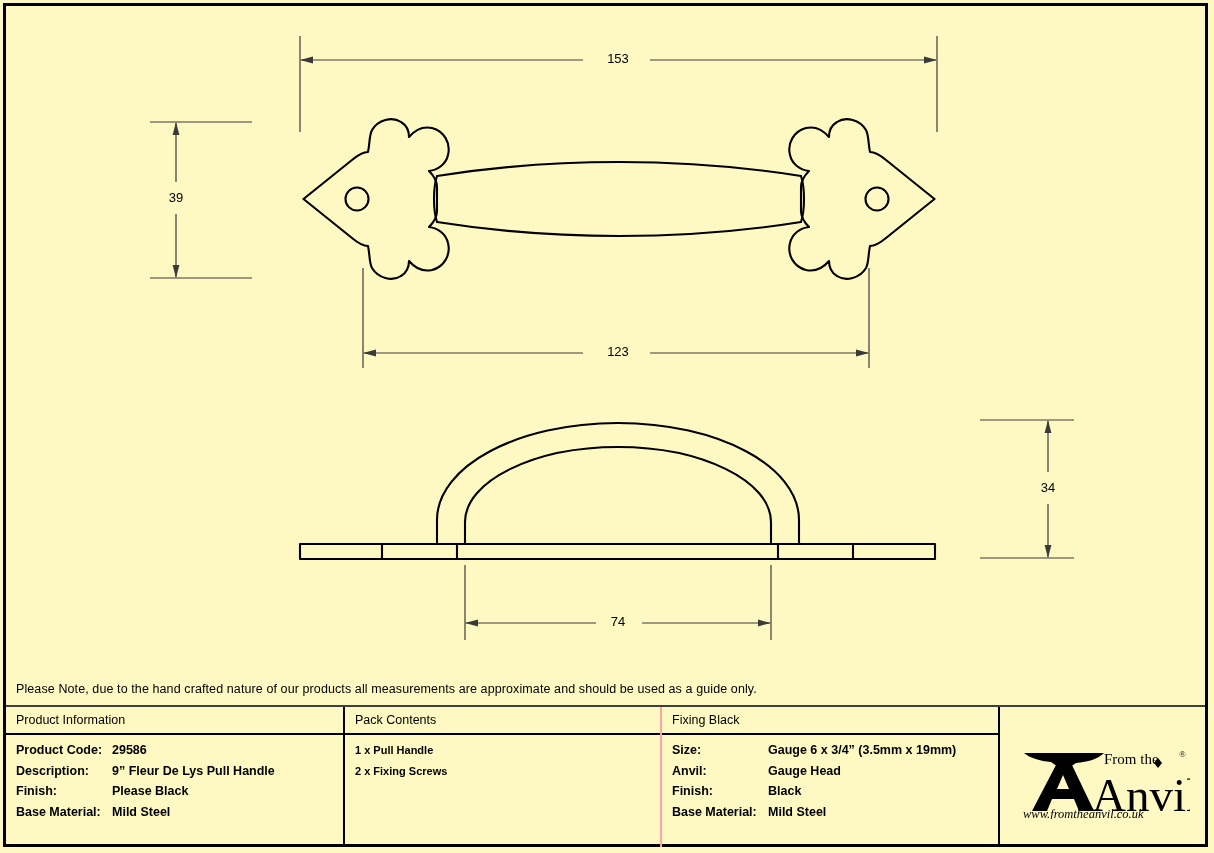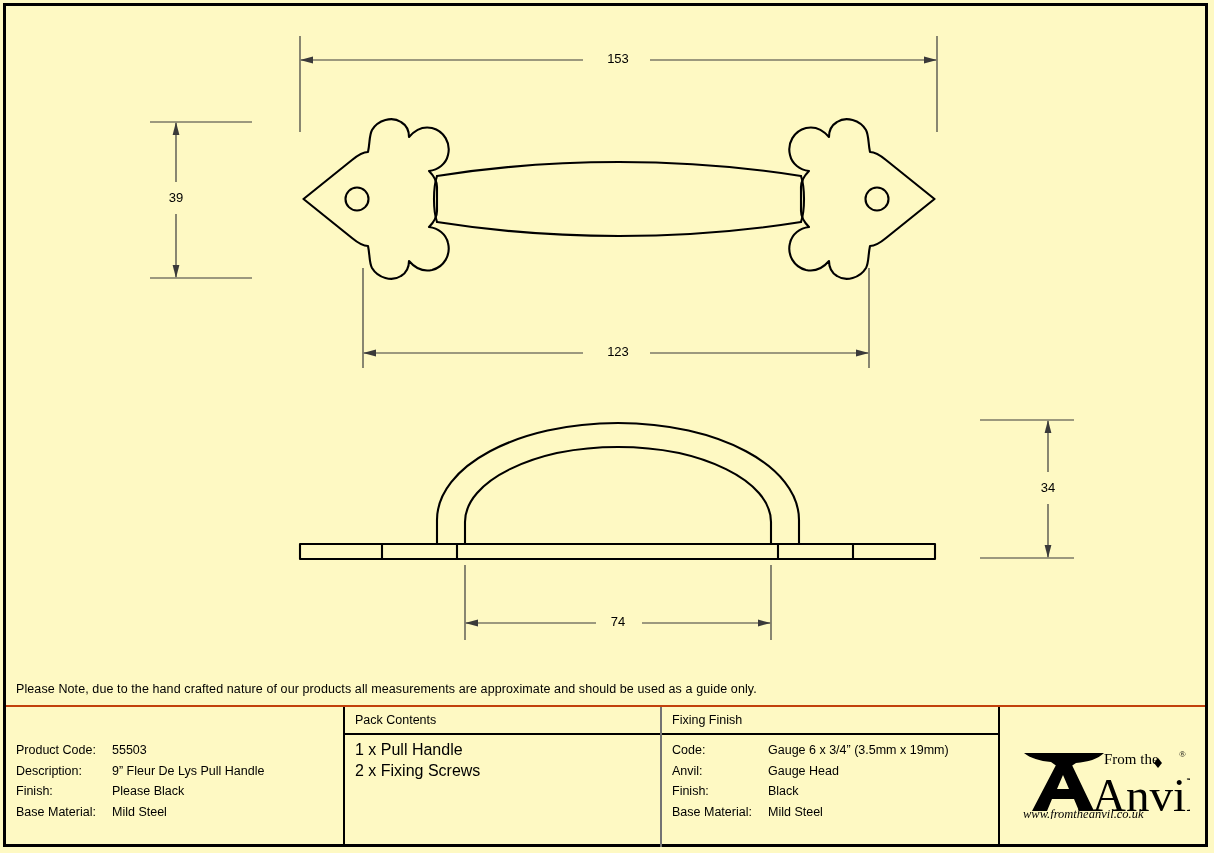--- a/index.html
+++ b/index.html
@@ -2,35 +2,35 @@
 <html><head>
 <meta charset="utf-8">
 <style>
   html,body{margin:0;padding:0;background:#ffffff;}
   body{width:1214px;height:853px;font-family:"Liberation Sans",sans-serif;color:#000;}
   #page{position:relative;width:1214px;height:853px;overflow:hidden;background:#fef9c3;}
   #frame{position:absolute;left:3px;top:3px;width:1205px;height:844px;border:3px solid #000;box-sizing:border-box;}
   svg.layer{position:absolute;left:0;top:0;width:1214px;height:853px;}
   .dimtext{font-family:"Liberation Sans",sans-serif;font-size:13px;fill:#000;text-anchor:middle;dominant-baseline:middle;}
   .tbl{position:absolute;left:6px;top:676px;width:1199px;height:171px;}
-  .noterow{position:absolute;left:0;top:0;width:1199px;height:31px;border-bottom:2px solid #c2410c;box-sizing:border-box;}
+  .noterow{position:absolute;left:0;top:0;width:1199px;height:31px;border-bottom:2px solid #404040;box-sizing:border-box;}
   .notetext{position:absolute;left:10px;top:6px;font-size:12.5px;letter-spacing:0.1px;}
   .colsrow{position:absolute;left:0;top:31px;width:1199px;height:140px;}
   .col{position:absolute;top:0;height:140px;box-sizing:border-box;}
   .col.c1{left:0;width:339px;border-right:2px solid #000;}
-  .col.c2{left:339px;width:317px;border-right:2px solid #737373;}
+  .col.c2{left:339px;width:317px;border-right:2px solid #fca5a5;}
   .col.c3{left:656px;width:338px;border-right:2px solid #000;}
   .col.c4{left:994px;width:205px;}
   .colhead{position:absolute;left:0;top:0;width:100%;height:28px;border-bottom:2px solid #000;box-sizing:border-box;}
   .colhead span{position:absolute;left:10px;top:6px;font-size:12.5px;}
-  .rows{position:absolute;left:10px;top:36px;}
+  .rows{position:absolute;left:10px;top:36px;font-weight:bold;}
   .kv{display:flex;margin-bottom:6.5px;font-size:12.5px;line-height:14px;}
   .kv .k{width:96px;flex:0 0 96px;}
   .kv .v{flex:1 1 auto;}
-  .plain{font-size:16px;line-height:14px;margin-bottom:6.5px;}
+  .plain{font-size:11px;line-height:14px;margin-bottom:6.5px;}
   .logowrap{position:absolute;left:0;top:0;width:205px;height:140px;}
   .logo{position:absolute;left:18px;top:38px;width:172px;height:74px;}
 </style>
 </head>
 <body>
 
 <div id="page">
 
   <div id="frame"></div>
 
@@ -178,24 +178,27 @@
 
   <div class="tbl">
 
     <div class="noterow">
       <div class="notetext">Please Note, due to the hand crafted nature of our products all measurements are approximate and should be used as a guide only.</div>
     </div>
 
     <div class="colsrow">
 
       <div class="col c1">
+        <div class="colhead">
+          <span>Product Information</span>
+        </div>
         <div class="rows">
           <div class="kv">
             <div class="k">Product Code:</div>
-            <div class="v">55503</div>
+            <div class="v">29586</div>
           </div>
           <div class="kv">
             <div class="k">Description:</div>
             <div class="v">9” Fleur De Lys Pull Handle</div>
           </div>
           <div class="kv">
             <div class="k">Finish:</div>
             <div class="v">Please Black</div>
           </div>
           <div class="kv">
@@ -210,25 +213,25 @@
           <span>Pack Contents</span>
         </div>
         <div class="rows">
           <div class="plain">1 x Pull Handle</div>
           <div class="plain">2 x Fixing Screws</div>
         </div>
       </div>
 
       <div class="col c3">
         <div class="colhead">
-          <span>Fixing Finish</span>
+          <span>Fixing Black</span>
         </div>
         <div class="rows">
           <div class="kv">
-            <div class="k">Code:</div>
+            <div class="k">Size:</div>
             <div class="v">Gauge 6 x 3/4” (3.5mm x 19mm)</div>
           </div>
           <div class="kv">
             <div class="k">Anvil:</div>
             <div class="v">Gauge Head</div>
           </div>
           <div class="kv">
             <div class="k">Finish:</div>
             <div class="v">Black</div>
           </div>

